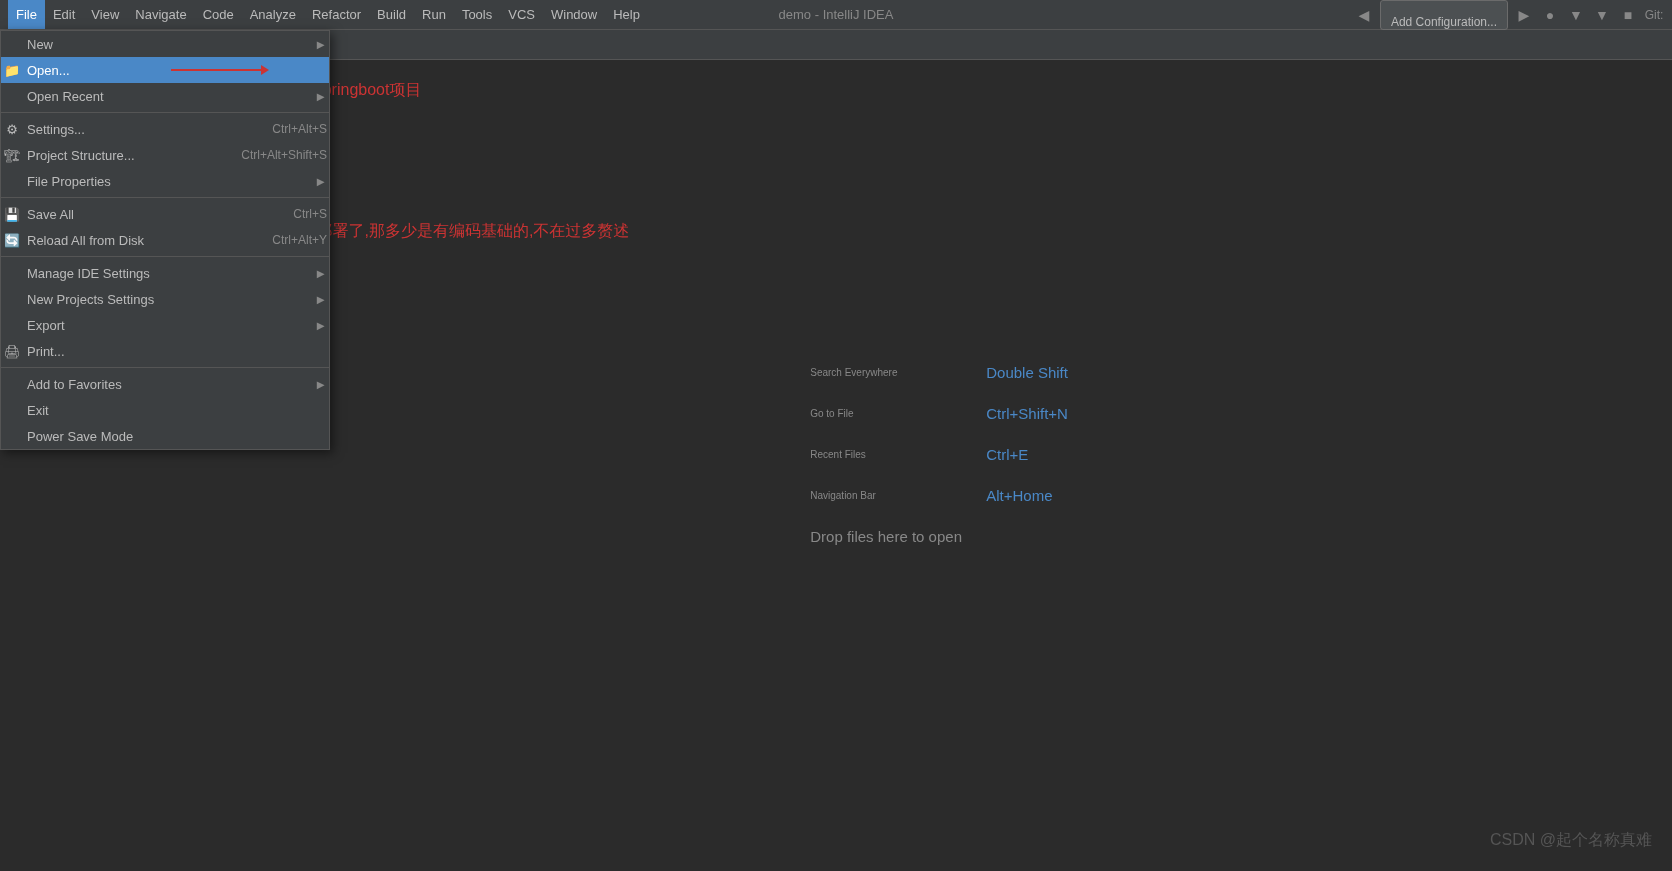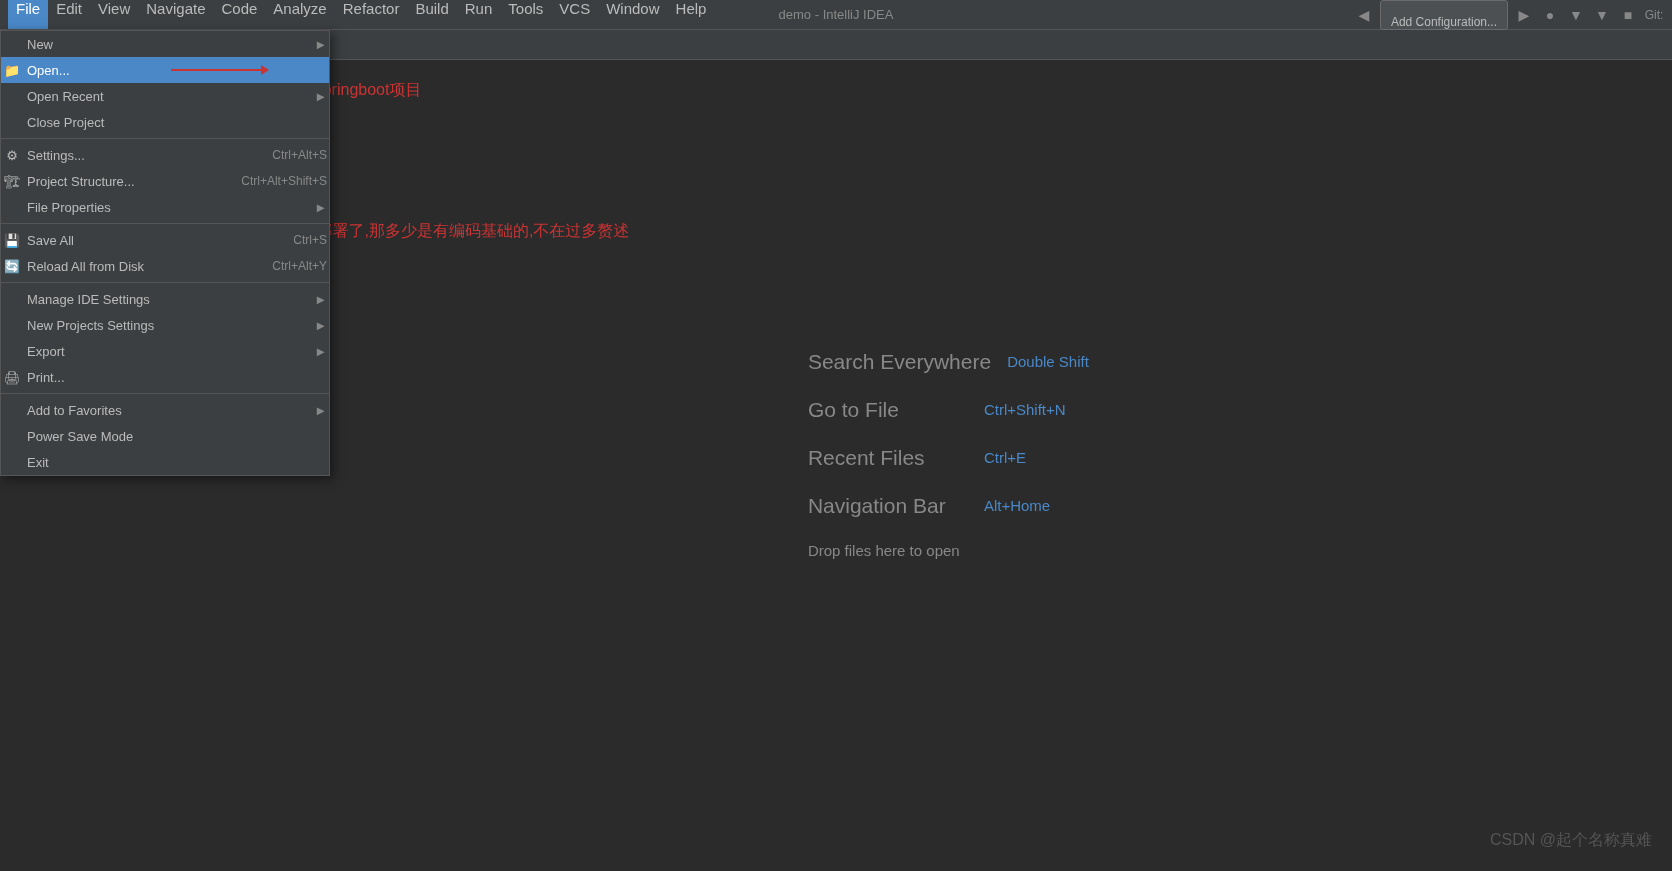--- a/index.html
+++ b/index.html
@@ -30,22 +30,23 @@
       display: flex;
       align-items: center;
       gap: 0;
       height: 100%;
     }
 
     .menu-item {
       padding: 0 8px;
       height: 100%;
       display: flex;
+      align-items: center;
       cursor: pointer;
-      font-size: 15px;
+      font-size: 13px;
       color: #bbbbbb;
     }
 
     .menu-item:hover, .menu-item.active {
       background: #4c5052;
     }
 
     .menu-item.active {
       background: #4a88c7;
       color: white;
@@ -139,21 +140,21 @@
 
     .welcome-item {
       display: flex;
       align-items: center;
       margin-bottom: 24px;
       gap: 16px;
     }
 
     .welcome-label {
       color: #888888;
-      font-size: 21px;
+      font-size: 10px;
       min-width: 160px;
     }
 
     .welcome-shortcut {
       color: #4a88c7;
       font-size: 15px;
     }
 
     .drop-text {
       color: #888888;
@@ -352,24 +353,20 @@
         <div style="width:0; height:0; border-top:5px solid transparent; border-bottom:5px solid transparent; border-left:8px solid #cc3333;"></div>
       </div>
     </div>
 
     <div class="dropdown-item">
       <span class="icon"></span>
       <span>Open Recent</span>
       <span class="arrow">►</span>
     </div>
 
-    <div class="dropdown-item">
-      <span class="icon"></span>
-      <span>Close Project</span>
-    </div>
 
     <div class="dropdown-separator"></div>
 
     <div class="dropdown-item">
       <span class="icon">⚙</span>
       <span>Settings...</span>
       <span class="shortcut">Ctrl+Alt+S</span>
     </div>
 
     <div class="dropdown-item">
@@ -427,22 +424,22 @@
     <div class="dropdown-separator"></div>
 
     <div class="dropdown-item">
       <span class="icon"></span>
       <span>Add to Favorites</span>
       <span class="arrow">►</span>
     </div>
 
     <div class="dropdown-item">
       <span class="icon"></span>
+      <span>Exit</span>
+    </div>
+
+    <div class="dropdown-item">
+      <span class="icon"></span>
       <span>Power Save Mode</span>
-    </div>
-
-    <div class="dropdown-item">
-      <span class="icon"></span>
-      <span>Exit</span>
     </div>
 
   </div>
 </div>
 
 </body></html>

